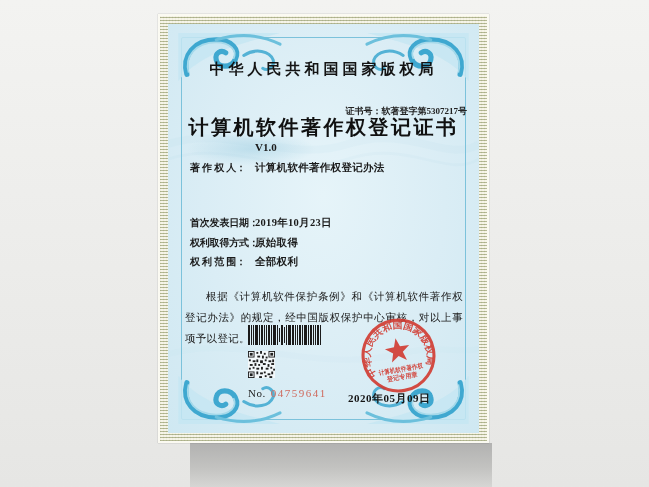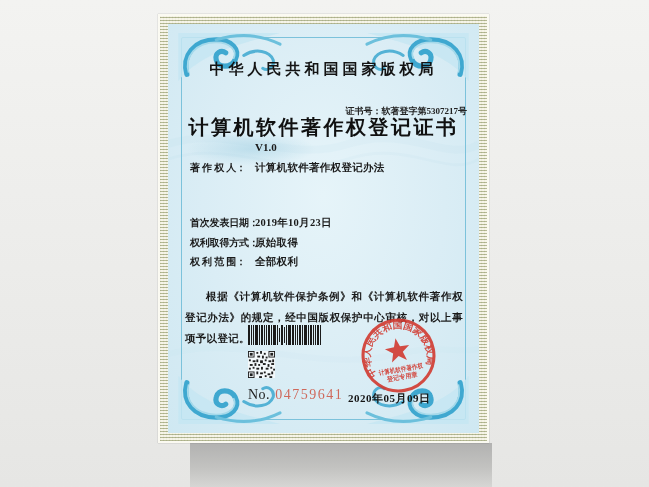--- a/index.html
+++ b/index.html
@@ -49,26 +49,26 @@
   .certno{
     position:absolute;top:91px;right:22px;font-size:9px;font-weight:bold;color:#222;
     letter-spacing:0px;
   }
   .row{position:absolute;left:0;width:100%;height:14px;font-weight:bold;color:#1a1a1a;}
   .row .lbl{position:absolute;left:32px;font-size:10px;letter-spacing:-.2px;white-space:pre;}
   .row .val{position:absolute;left:97px;font-size:10.5px;letter-spacing:.3px;white-space:pre;}
   .version-line{position:absolute;left:97px;top:127px;font-size:11px;font-weight:bold;color:#1a1a1a;}
   .statement{
     position:absolute;left:27px;top:272px;width:278px;
-    font-size:10.5px;font-weight:bold;color:#1a1a1a;line-height:21px;
+    font-size:10.5px;font-weight:normal;color:#1a1a1a;line-height:21px;
     text-indent:2em;letter-spacing:.3px;text-align:justify;
   }
   .barcode{position:absolute;left:90px;top:311px;width:73px;height:20px;}
   .qrcode{position:absolute;left:90px;top:337px;width:27px;height:27px;}
-  .serial{position:absolute;left:90px;top:373px;font-size:14px;color:#1c1c1c;letter-spacing:.5px;}
+  .serial{position:absolute;left:90px;top:373px;font-size:11px;color:#1c1c1c;letter-spacing:.5px;}
   .serial .num{color:#cf695c;letter-spacing:1.5px;margin-left:5px;}
   .issue-date{
     position:absolute;left:190px;top:377px;width:120px;
     font-size:11px;font-weight:bold;color:#161616;letter-spacing:.5px;
   }
   .seal{position:absolute;left:202px;top:303px;width:77px;height:77px;opacity:.9;}
   .watermark-blot{
     position:absolute;left:28px;top:118px;width:130px;height:34px;border-radius:50%;
     background:radial-gradient(ellipse,rgba(128,190,215,.35),rgba(128,190,215,0) 70%);
   }

